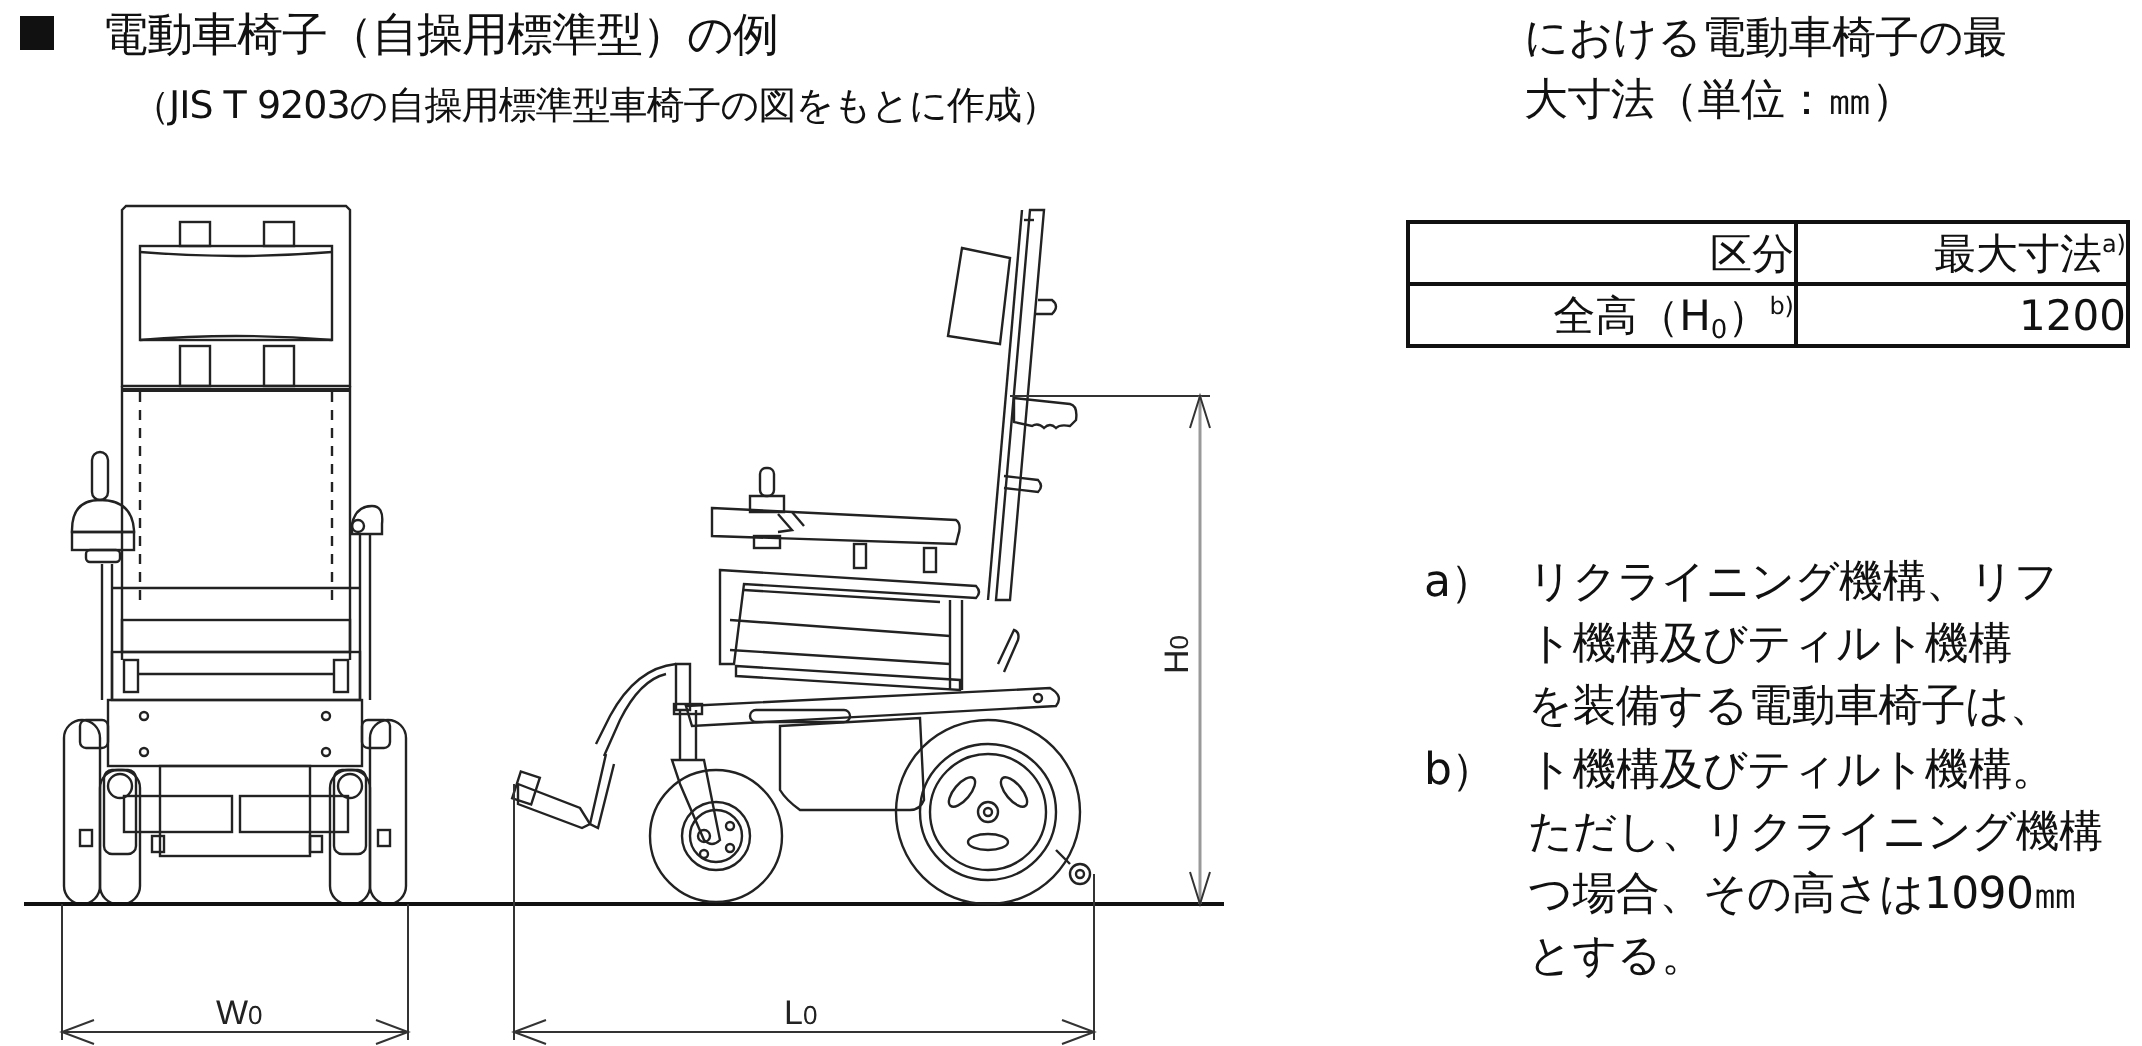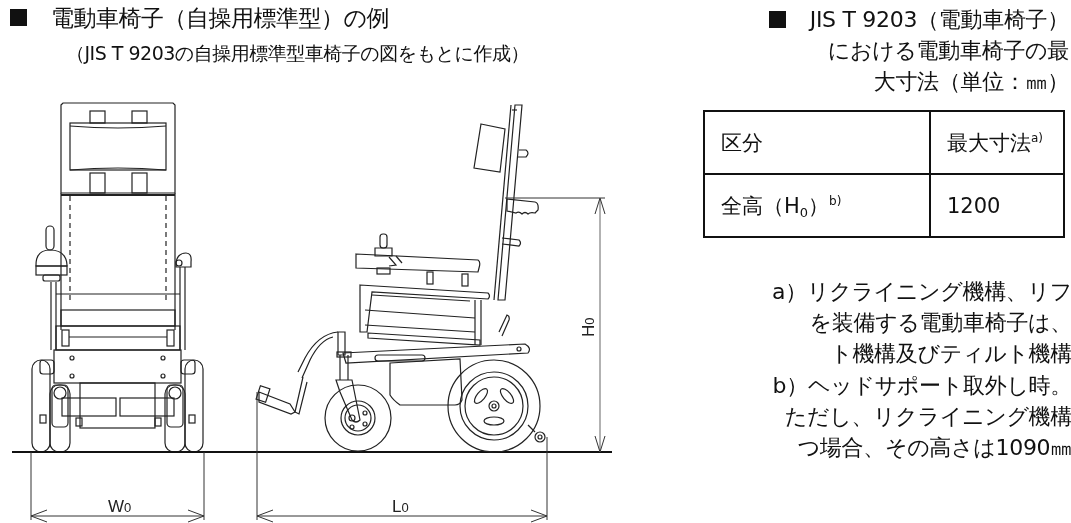--- a/index.html
+++ b/index.html
@@ -1,29 +1,29 @@
 <!DOCTYPE html>
 <html><head>
 <meta charset="utf-8">
 <style>
   html, body { margin:0; padding:0; background:#ffffff; }
   body { width:1071px; height:523px; position:relative; overflow:hidden;
          font-family:"DejaVu Sans", "Liberation Sans", sans-serif; color:#111; }
-  .abs { position:absolute;text-align:right; }
+  .abs { position:absolute; }
   .bullet { display:inline-block; width:17px; height:17px; background:#111; vertical-align:middle; }
   .title1 { left:10px; top:2px; font-size:23px; line-height:32px; white-space:nowrap; letter-spacing:-0.5px; }
   .title1 .bullet { margin-right:24px; margin-top:-4px; }
   .title2 { left:66px; top:37px; font-size:19px; line-height:32px; white-space:nowrap; letter-spacing:-0.5px; }
   .rtitle { left:709px; top:4px; font-size:22px; line-height:31px; width:360px; letter-spacing:-0.3px; }
   .rtitle .bullet { margin-right:24px; margin-top:-4px; }
   .rtitle .line { white-space:nowrap; }
   .rtitle .indent { padding-left:53px; }
   table.dims { position:absolute; left:703px; top:110px; width:362px; border-collapse:collapse;
                font-size:21px; }
-  table.dims td, table.dims th { border:2px solid #111; height:29px; padding:16px; text-align:left;
+  table.dims td, table.dims th { border:2px solid #111; height:29px; padding:0; text-align:right;
                font-weight:normal; line-height:28px; white-space:nowrap; }
   table.dims .c1 { width:192px; }
   sup { font-size:12px; vertical-align:8px; line-height:0; }
   sub { font-size:13px; vertical-align:-4px; line-height:0; }
   .note { left:712px; font-size:22px; line-height:31px; width:360px; letter-spacing:-0.3px; }
   .note .lab { display:inline-block; width:52px; }
   .note .cont { padding-left:52px; white-space:nowrap; }
   .note .first { white-space:nowrap; }
   svg.drawing { position:absolute; left:0; top:0; }
   .dimlabel { font-family:"Liberation Sans Narrow","Liberation Sans", sans-serif; font-size:17px; fill:#222; }
@@ -203,40 +203,40 @@
     <polyline points="595,214 600,198 605,214"></polyline>
     <polyline points="595,436 600,452 605,436"></polyline>
   </g>
 
   <text class="dimlabel" x="108" y="512" stroke="none"><tspan>W</tspan><tspan font-size="13">0</tspan></text>
   <text class="dimlabel" x="392" y="512" stroke="none"><tspan>L</tspan><tspan font-size="13">0</tspan></text>
   <text class="dimlabel" x="0" y="0" stroke="none" transform="translate(594,337) rotate(-90)"><tspan>H</tspan><tspan font-size="13">0</tspan></text>
 </svg>
 
 <div class="abs rtitle">
-  <div class="line"><span class="bullet"></span><span>JIS T 9203（電動車椅子）</span></div>
   <div class="line indent">における電動車椅子の最</div>
   <div class="line indent">大寸法（単位：㎜）</div>
 </div>
 
 <table class="dims">
   <tbody>
       <tr>
     <th class="c1">区分</th>
     <th><span>最大寸法</span><sup>a)</sup></th>
   </tr>
   <tr>
     <td class="c1"><span>全高（H</span><sub>0</sub><span>）</span><sup>b)</sup></td>
     <td>1200</td>
   </tr>
 </tbody>
   </table>
 
 <div class="abs note" style="top:244px;margin-top:32px;">
   <div class="first"><span class="lab">a）</span><span>リクライニング機構、リフ</span></div>
+  <div class="cont">ト機構及びティルト機構</div>
   <div class="cont">を装備する電動車椅子は、</div>
-  <div class="cont">ト機構及びティルト機構</div>
 </div>
 <div class="abs note" style="top:370px;">
-  <div class="first"><span class="lab">b）</span><span>ヘッドサポート取外し時。</span></div>
+  <div class="first"><span class="lab">b）</span><span>ト機構及びティルト機構。</span></div>
   <div class="cont">ただし、リクライニング機構</div>
   <div class="cont">つ場合、その高さは1090㎜</div>
+  <div class="cont">とする。</div>
 </div>
 
 </body></html>

